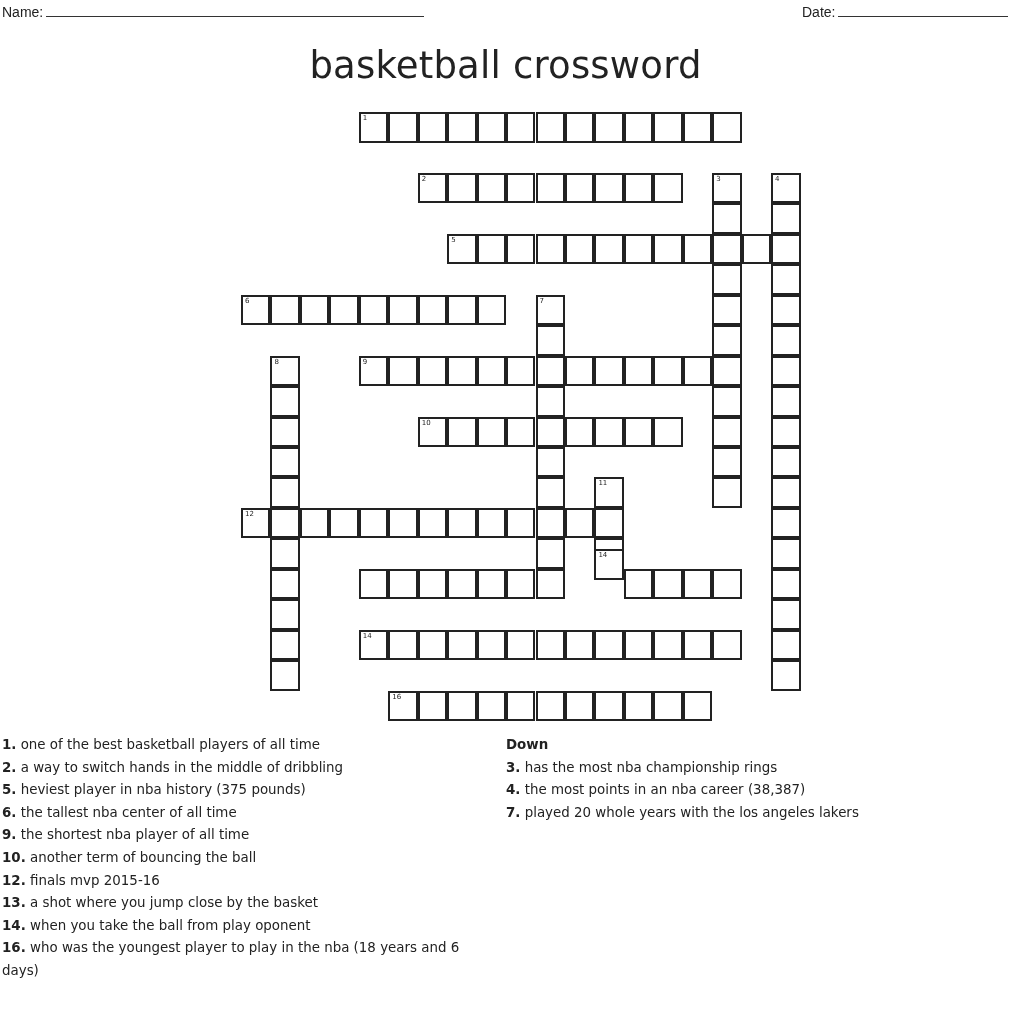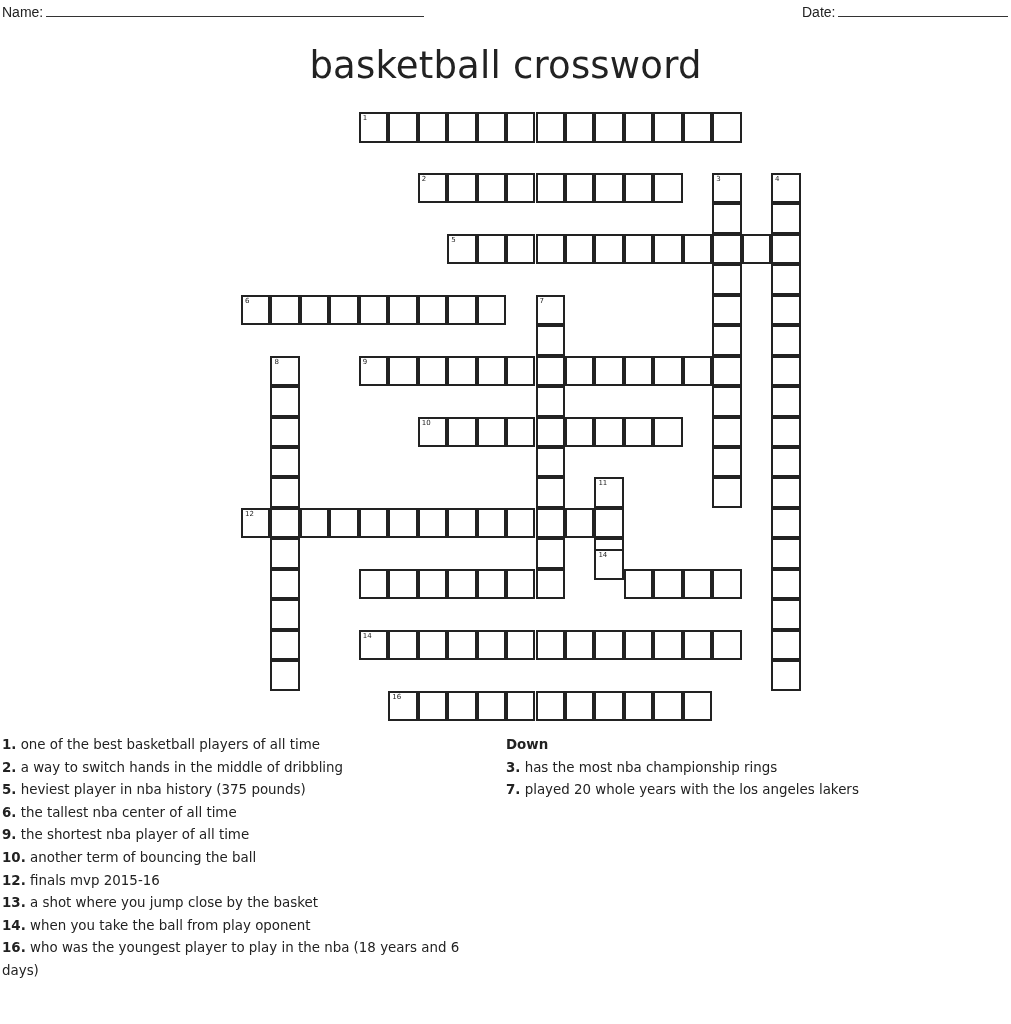--- a/index.html
+++ b/index.html
@@ -235,15 +235,16 @@
       <div class="clue"><span class="n">12.</span> <span>finals mvp 2015-16</span></div>
       <div class="clue"><span class="n">13.</span> <span>a shot where you jump close by the basket</span></div>
       <div class="clue"><span class="n">14.</span> <span>when you take the ball from play oponent</span></div>
       <div class="clue"><span class="n">16.</span> <span>who was the youngest player to play in the nba (18 years and 6 days)</span></div>
     </div>
 </div>
 <div class="clues" id="down">
   <div class="head">Down</div>
   <div id="down-list">
       <div class="clue"><span class="n">3.</span> <span>has the most nba championship rings</span></div>
+      <div class="clue"><span class="n">4.</span> <span>the most points in an nba career (38,387)</span></div>
       <div class="clue"><span class="n">7.</span> <span>played 20 whole years with the los angeles lakers</span></div>
     </div>
 </div>
 
 </body></html>

